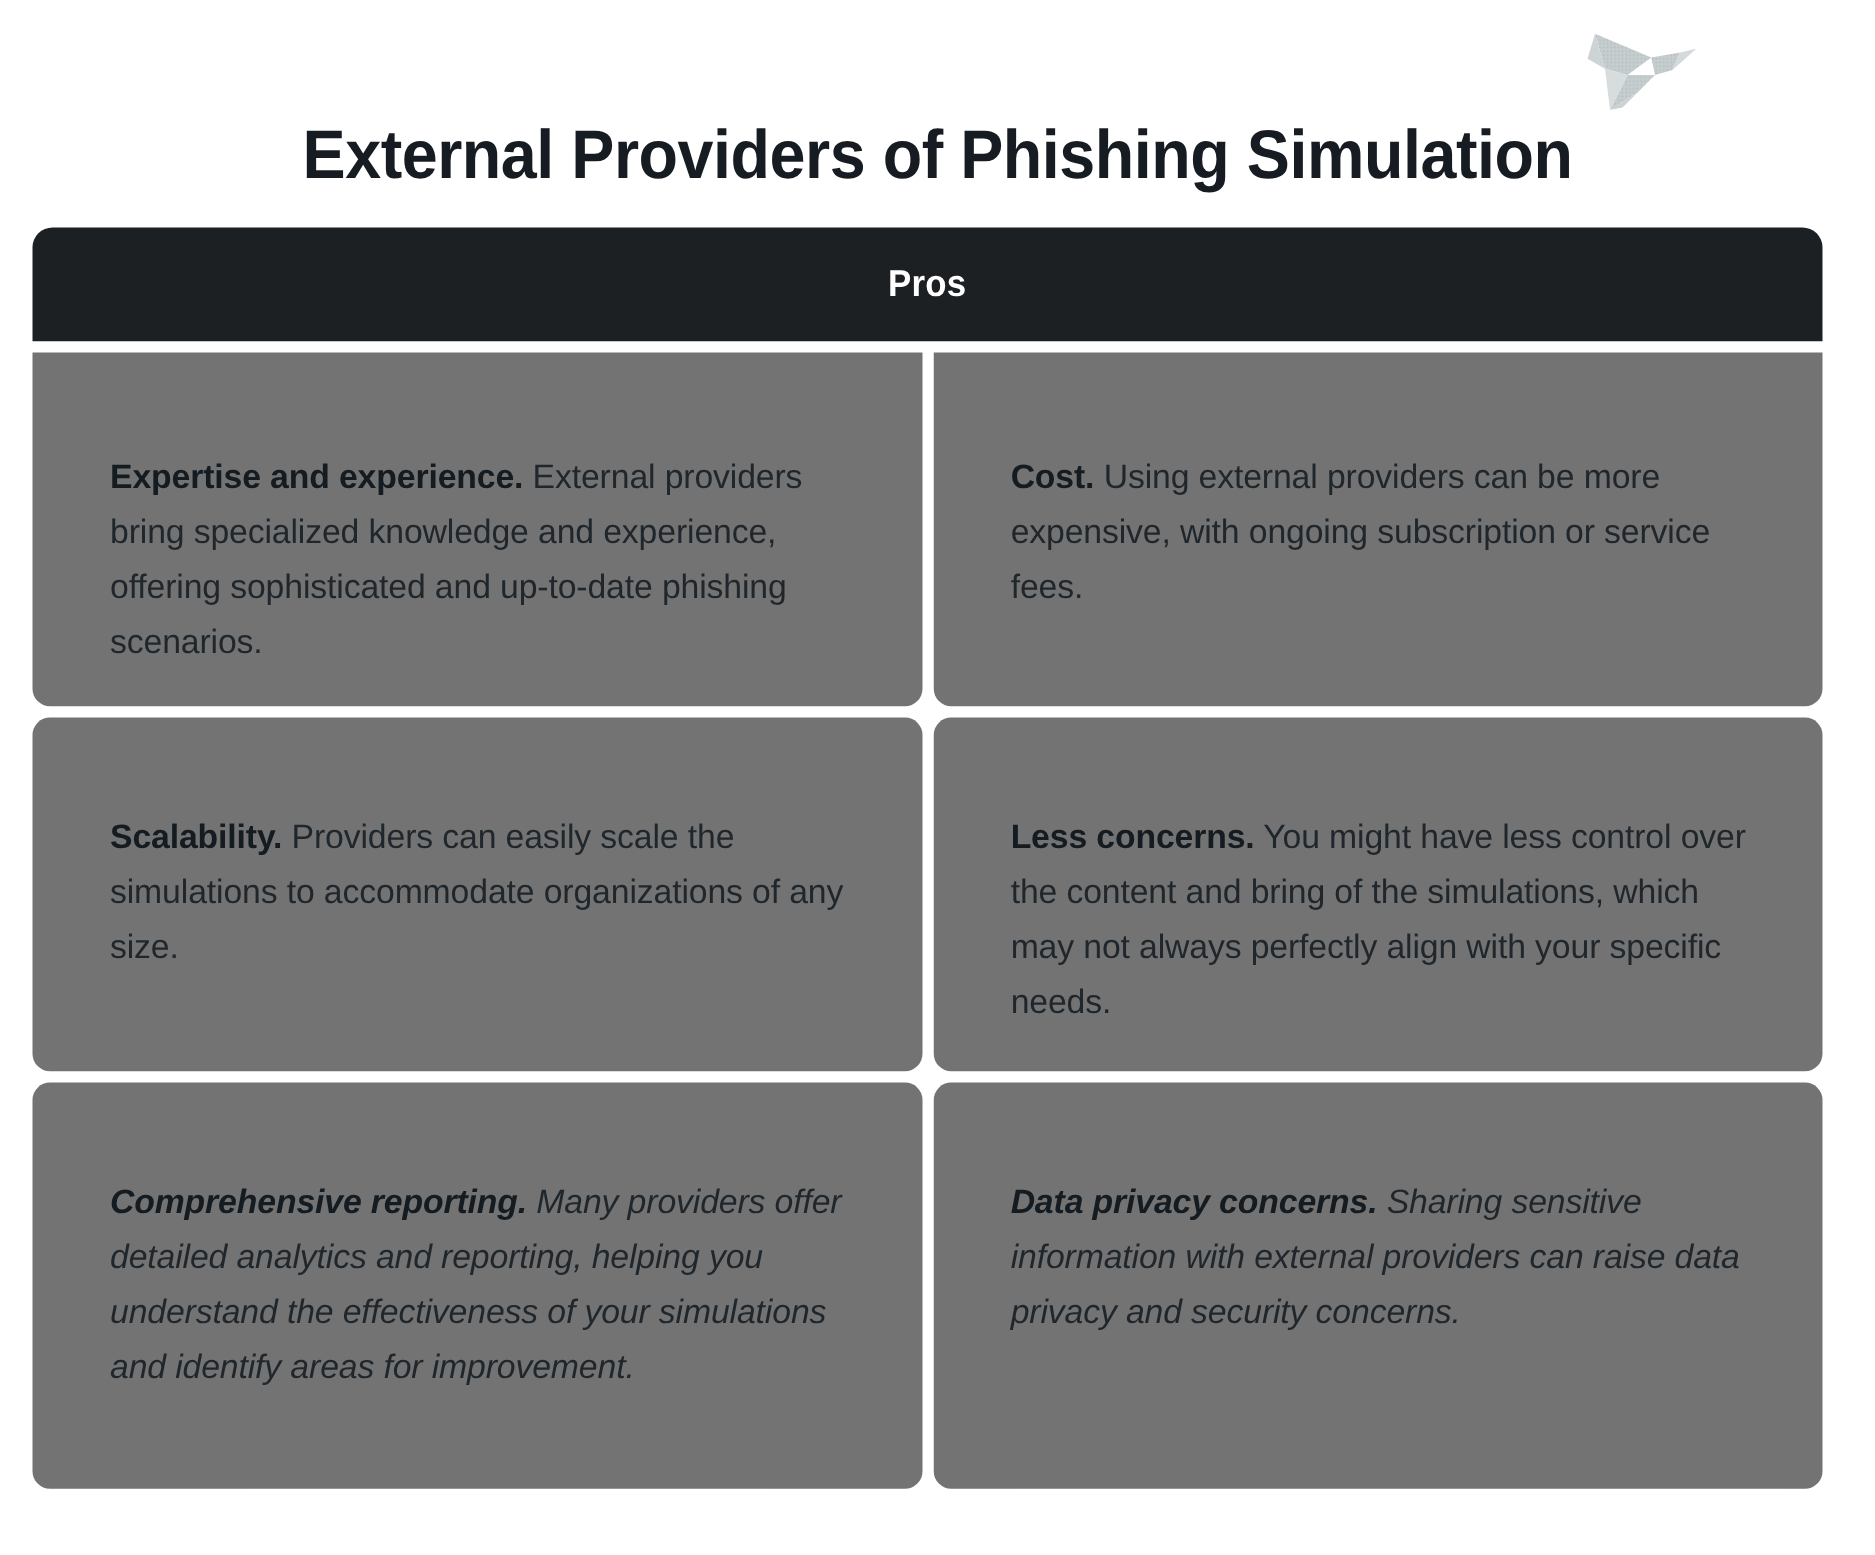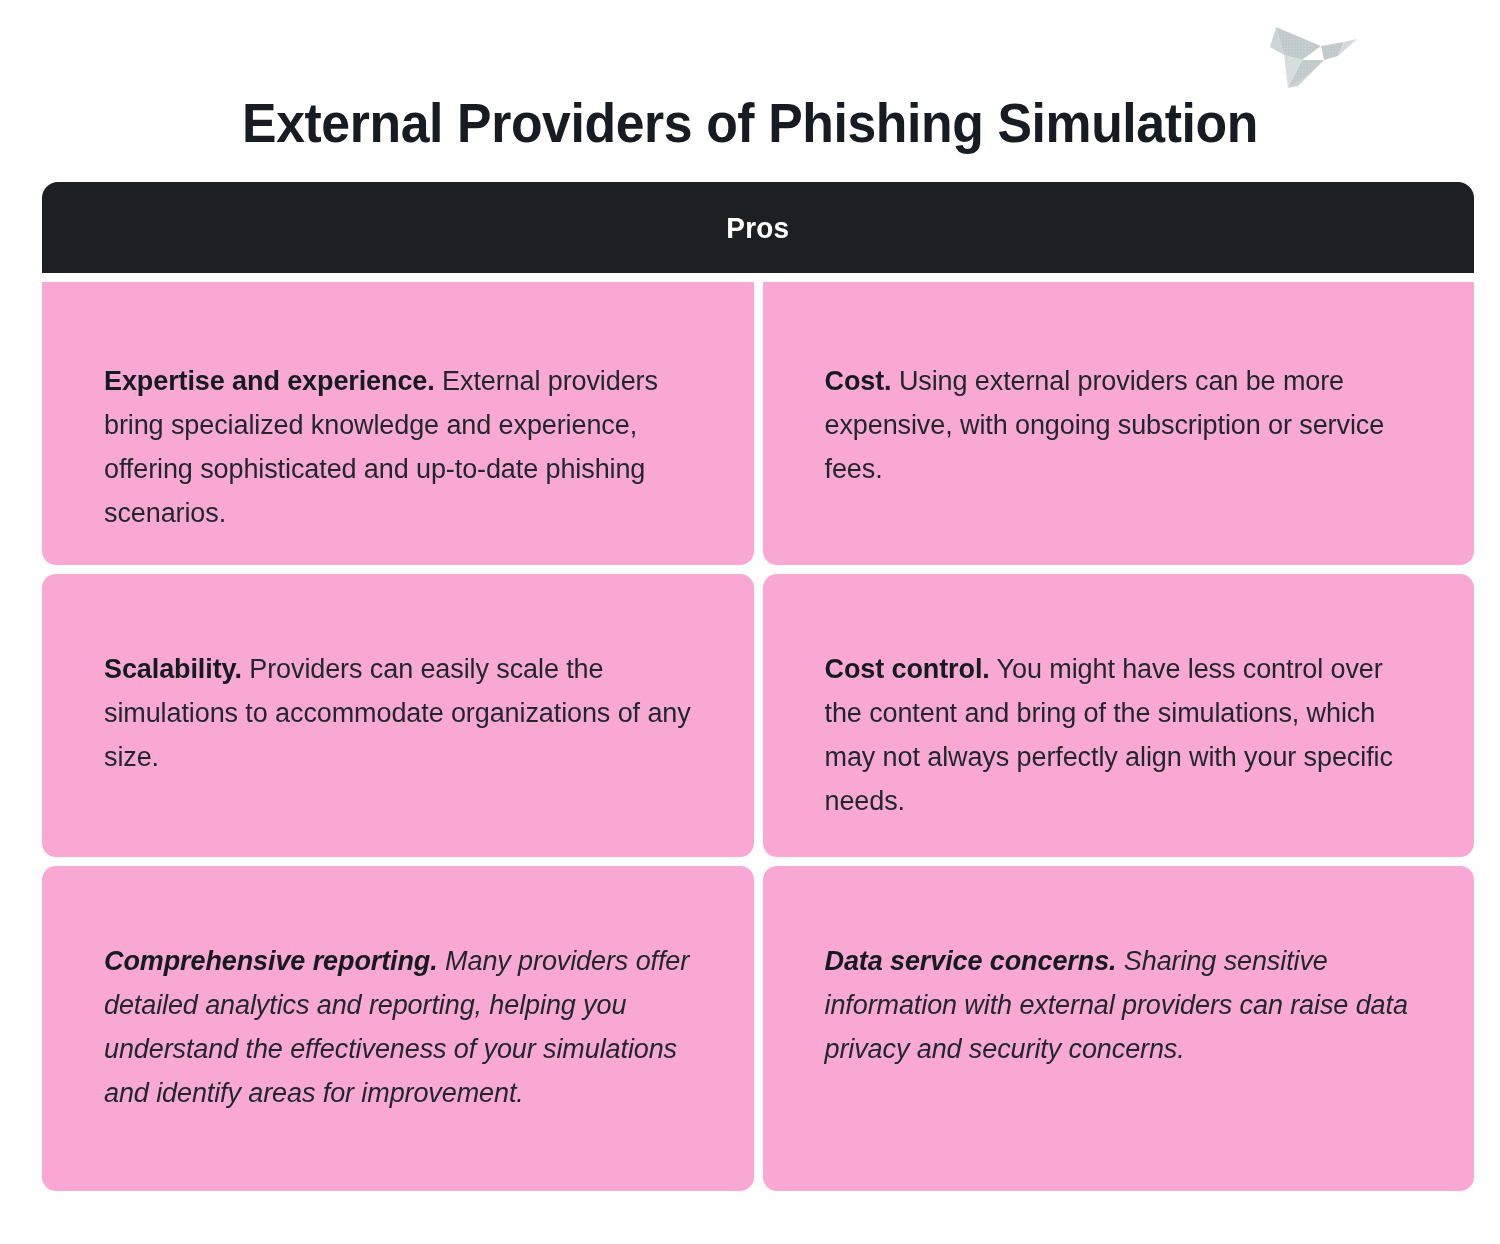--- a/index.html
+++ b/index.html
@@ -46,21 +46,21 @@
     letter-spacing: -0.4px;
     line-height: 1.1;
     transform: scaleX(0.94);
     transform-origin: center top;
     white-space: nowrap;
   }
 
   
   .table {
     position: absolute;
-    left: 42px;
+    left: 26px;
     top: 182px;
     width: 1432px;
     display: flex;
     flex-direction: column;
     gap: 9px;
   }
 
   .row {
     display: flex;
     flex-direction: row;
@@ -87,21 +87,21 @@
     color: #ffffff;
     font-family: "Liberation Sans", sans-serif;
     font-weight: 700;
     font-size: 30px;
     letter-spacing: 0.2px;
     transform: scaleX(0.93);
   }
 
   
   .row-body .cell {
-    background: #f9a8d4;
+    background: #737373;
     border-radius: 14px;
     padding: 46px 60px 46px 62px;
     display: flex;
     align-items: flex-start;
   }
   .row-body.first .cell {
     border-radius: 0 0 14px 14px;
     padding-top: 50px;
   }
 
@@ -169,32 +169,32 @@
     </div>
 
     <div class="row row-body row-r2">
       <div class="cell">
         <p class="cell-text">
           <span class="lead">Scalability.</span><span> Providers can easily scale the simulations to accommodate organizations of any size.</span>
         </p>
       </div>
       <div class="cell">
         <p class="cell-text">
-          <span class="lead">Cost control.</span><span> You might have less control over the content and bring of the simulations, which may not always perfectly align with your specific needs.</span>
+          <span class="lead">Less concerns.</span><span> You might have less control over the content and bring of the simulations, which may not always perfectly align with your specific needs.</span>
         </p>
       </div>
     </div>
 
     <div class="row row-body row-r3">
       <div class="cell">
         <p class="cell-text">
           <span class="lead">Comprehensive reporting.</span><span> Many providers offer detailed analytics and reporting, helping you understand the effectiveness of your simulations and identify areas for improvement.</span>
         </p>
       </div>
       <div class="cell">
         <p class="cell-text">
-          <span class="lead">Data service concerns.</span><span> Sharing sensitive information with external providers can raise data privacy and security concerns.</span>
+          <span class="lead">Data privacy concerns.</span><span> Sharing sensitive information with external providers can raise data privacy and security concerns.</span>
         </p>
       </div>
     </div>
 
   </div>
 </div>
 
 </body></html>

